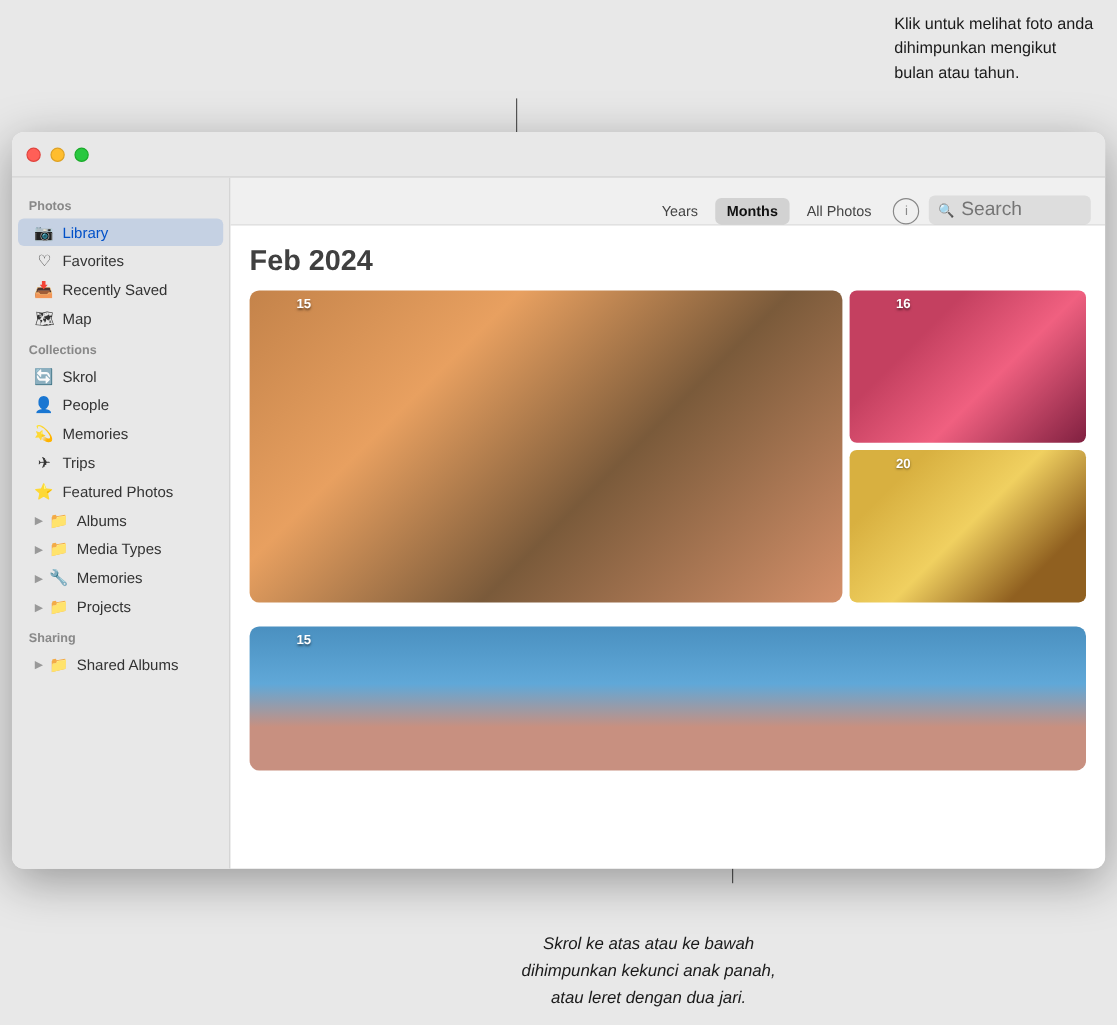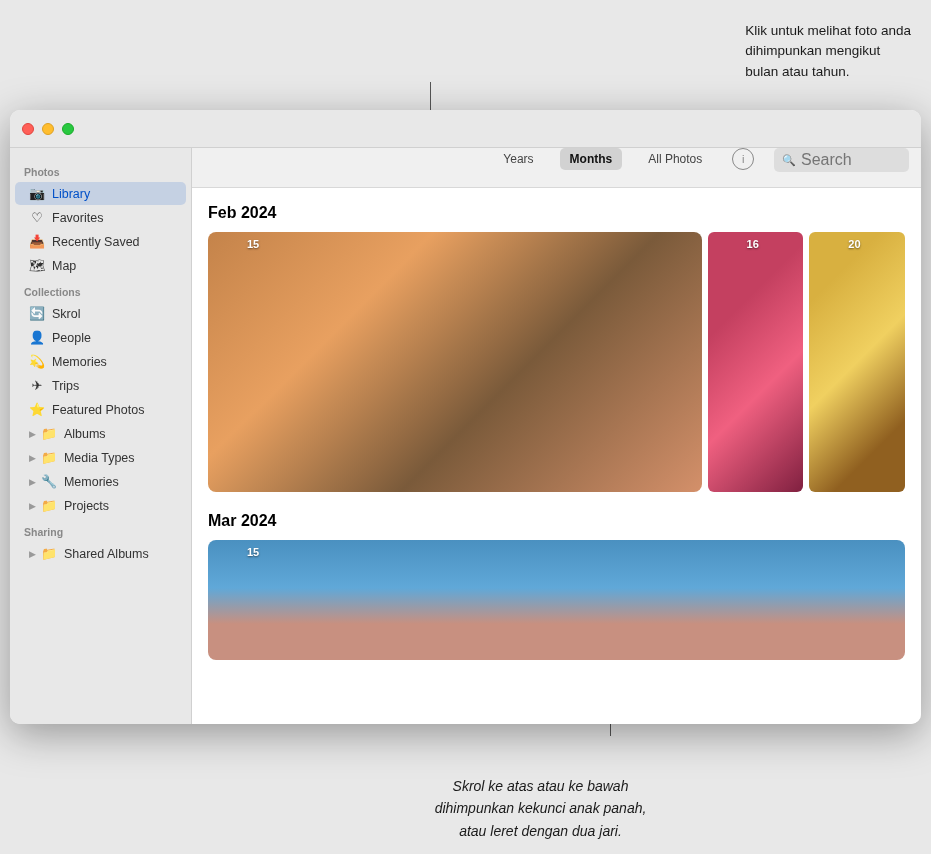--- a/index.html
+++ b/index.html
@@ -15,21 +15,20 @@
     
     .callout-top {
       position: absolute;
       top: 10px;
       right: 20px;
       font-size: 13.5px;
       color: #1a1a1a;
       line-height: 1.5;
       text-align: left;
       max-width: 220px;
-      margin-top: 11px;
     }
 
     
     .arrow-line-top {
       position: absolute;
       top: 82px;
       left: 430px;
       width: 1px;
       height: 48px;
       background: #555;
@@ -113,24 +112,24 @@
     }
     .tl-red { background: #ff5f57; border: 1px solid #e0443e; }
     .tl-yellow { background: #ffbd2e; border: 1px solid #dea123; }
     .tl-green { background: #28c840; border: 1px solid #1aab29; }
 
     
     .toolbar {
       height: 40px;
       background: #f0f0f0;
       display: flex;
-      align-items: flex-start;
+      align-items: flex-end;
       justify-content: flex-end;
       padding: 0 12px;
-      gap: 16px;
+      gap: 4px;
       border-bottom: 1px solid #d8d8d8;
       flex-shrink: 0;
     }
     .toolbar-tab {
       padding: 4px 10px;
       font-size: 12px;
       color: #444;
       border-radius: 5px;
       cursor: pointer;
       background: transparent;
@@ -225,40 +224,40 @@
 
     
     .photo-area {
       flex: 1;
       overflow-y: auto;
       background: #fff;
       padding: 16px;
     }
     .month-group { margin-bottom: 20px; }
     .month-label {
-      font-size: 16px;
+      font-size: 24px;
       font-weight: 700;
-      color: #000000;
+      color: #404040;
       margin-bottom: 10px;
     }
     .photos-grid {
       display: flex;
       gap: 6px;
     }
     .photo-main {
       flex: 2.5;
       height: 260px;
       background: #bbb;
       border-radius: 8px;
       overflow: hidden;
       position: relative;
     }
     .photo-side {
       display: flex;
-      flex-direction: row;
+      flex-direction: column;
       gap: 6px;
       flex: 1;
     }
     .photo-thumb {
       flex: 1;
       background: #ccc;
       border-radius: 6px;
       overflow: hidden;
       position: relative;
     }
@@ -435,21 +434,20 @@
                 <span class="photo-count-badge">16</span>
               </div>
               <div class="photo-thumb photo-group1-thumb3">
                 <span class="photo-count-badge">20</span>
               </div>
             </div>
           </div>
         </div>
 
         <div class="month-group-partial">
-          <div class="month-label">Mar 2024</div>
           <div class="photo-main-partial">
             <span class="photo-count-badge">15</span>
           </div>
         </div>
 
       </div>
     </div>
   </div>
 </div>
 

